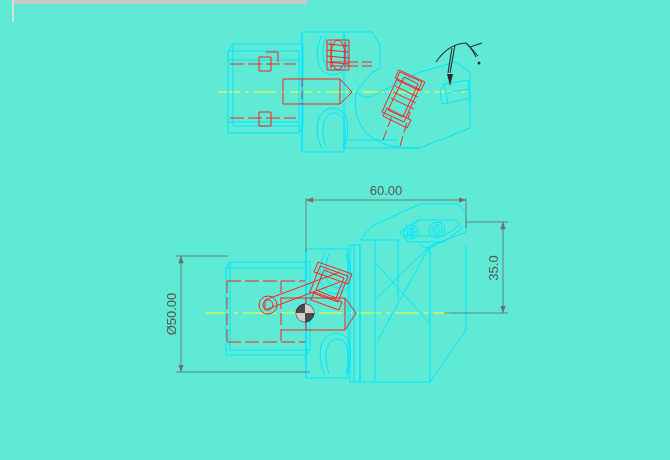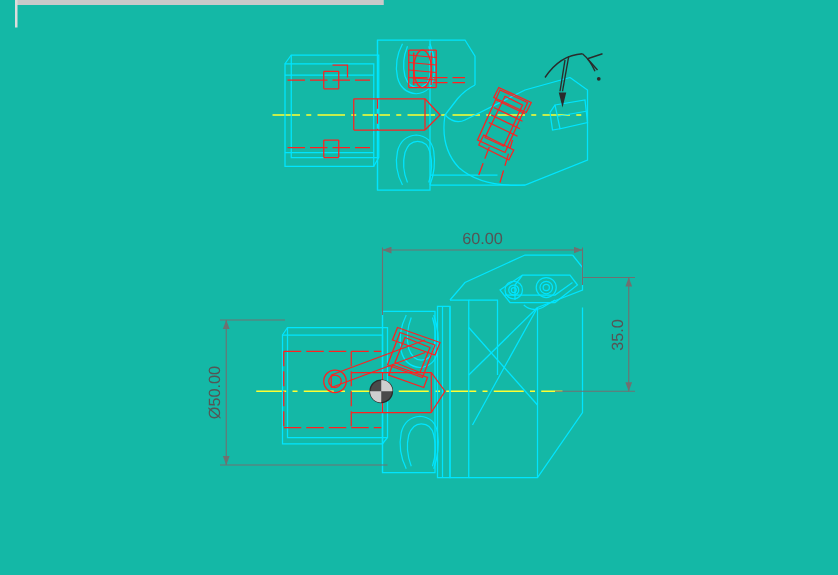--- a/index.html
+++ b/index.html
@@ -1,18 +1,18 @@
 <!DOCTYPE html>
 <html><head>
 <meta charset="utf-8">
 <style>
   html,body{margin:0;padding:0;background:#ffffff;}
   body{width:670px;height:460px;overflow:hidden;
        font-family:"Liberation Sans",sans-serif;}
-  #stage{position:relative;width:670px;height:460px;background:#14b8a6;}
+  #stage{position:relative;width:670px;height:460px;background:#5eead4;}
   #cad{position:absolute;left:0;top:0;width:670px;height:460px;}
   .panel-edge{position:absolute;pointer-events:none;}
   #panel-top{left:12px;top:0px;width:295px;height:4px;background:#c9c9c9;}
   #panel-left{left:12px;top:0px;width:2px;height:22px;background:#dcdcdc;}
   #title-block{position:absolute;left:0;top:398px;width:670px;height:56px;}
 </style>
 </head>
 <body>
 
 <div id="stage">

